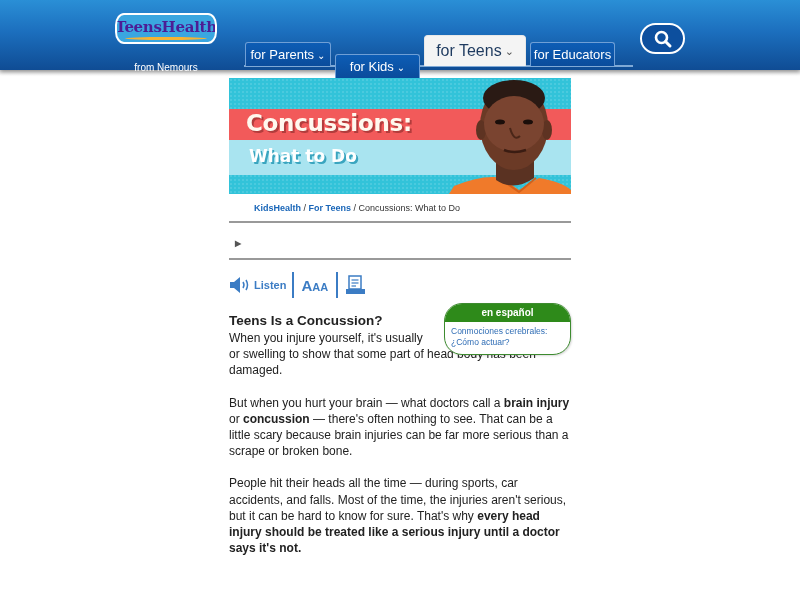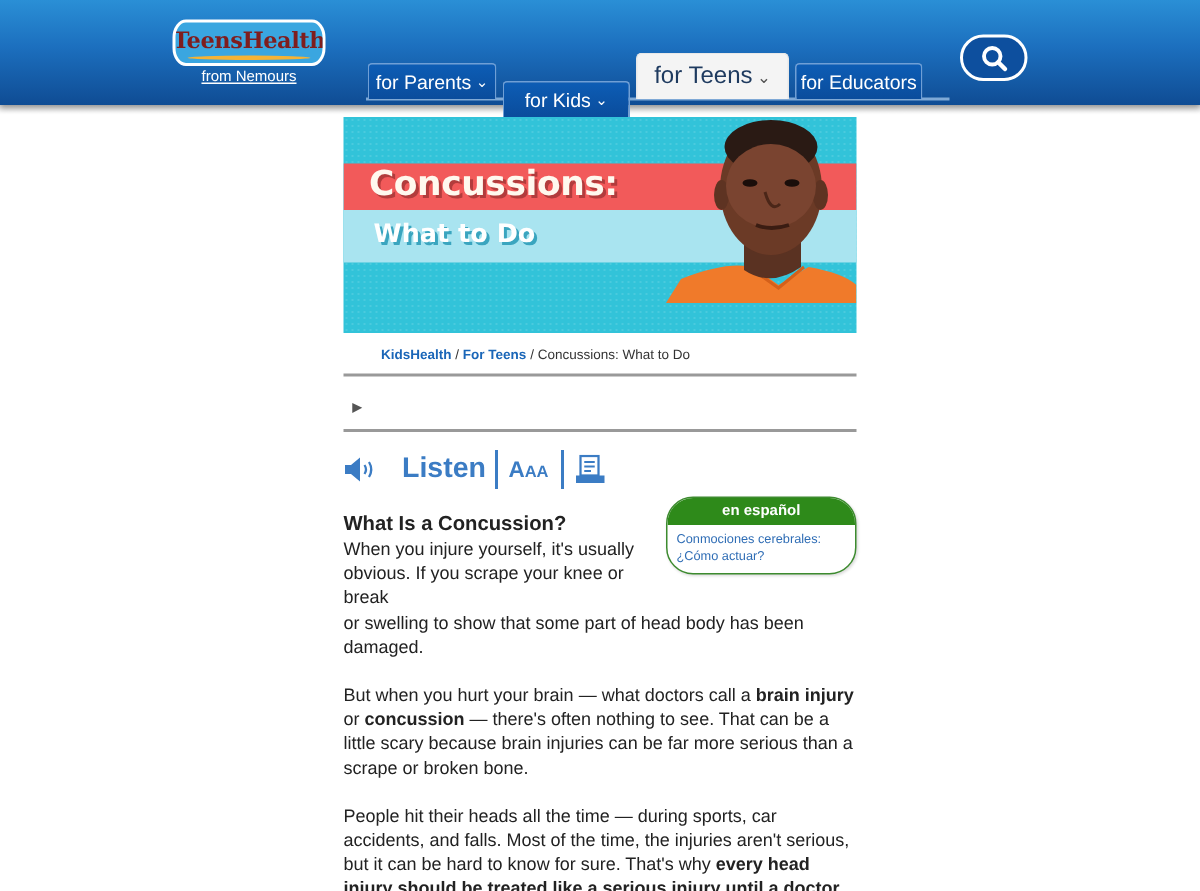--- a/index.html
+++ b/index.html
@@ -26,25 +26,25 @@
       background: #3aa6e0; border: 2px solid #ffffff; border-radius: 9px / 12px;
       display: flex; align-items: center; justify-content: center;
       overflow: hidden;
     }
     .logo-badge::after {
       content: ""; position: absolute; left: 8px; right: 8px; bottom: 2px; height: 3px;
       background: #f5b335; border-radius: 50%;
     }
     .logo-text {
       font-family: "DejaVu Serif", serif; font-weight: bold; font-size: 15px;
-      color: #7f1d1d; letter-spacing: -0.3px; margin-top: -3px;
+      color: #4c1d95; letter-spacing: -0.3px; margin-top: -3px;
     }
     .logo-sub {
-      position: absolute; left: 0; top: 33px; width: 102px; text-align: center;
-      font-size: 10px; color: #ffffff; text-decoration: underline;
+      position: absolute; left: 0; top: 49px; width: 102px; text-align: center;
+      font-size: 10px; color: #ffffff;
     }
     .tabs-baseline {
       position: absolute; left: 244px; top: 65px; width: 389px; height: 2px;
       background: #7fa9d6;
     }
     .tab {
       position: absolute; top: 42px; height: 24px;
       background: linear-gradient(to bottom, #0d5db5, #0a4c9c);
       border: 1px solid #6f9fd6; border-bottom: none;
       border-radius: 3px 3px 0 0;
@@ -63,21 +63,21 @@
     .search-btn {
       position: absolute; left: 640px; top: 23px; width: 45px; height: 31px;
       border: 2px solid #ffffff; border-radius: 16px;
       background: #0d4f9e; display: flex; align-items: center; justify-content: center;
       cursor: pointer;
     }
 
     
     .content { position: absolute; left: 229px; top: 78px; width: 342px; }
     .hero {
-      position: relative; width: 342px; height: 144px; overflow: hidden;
+      position: relative; width: 342px; height: 116px; overflow: hidden;
       background: #32c3d9;
       background-image: radial-gradient(rgba(255,255,255,0.12) 1px, transparent 1px);
       background-size: 4px 4px;
     }
     .hero-stripe-red {
       position: absolute; left: 0; top: 31px; width: 342px; height: 31px; background: #f25a5a;
     }
     .hero-stripe-light {
       position: absolute; left: 0; top: 62px; width: 342px; height: 35px; background: #a9e4f0;
     }
@@ -102,22 +102,22 @@
     .toc {
       margin-top: 7px; height: 26px; display: flex; align-items: center;
       font-size: 13px; font-weight: bold; color: #555; padding-left: 6px; gap: 5px;
       cursor: pointer;
     }
     .toc .tri { font-size: 8px; color: #555; }
     .tools {
       margin-top: 11px; height: 28px; display: flex; align-items: center; gap: 0;
     }
     .tool-listen {
-      display: flex; align-items: center; gap: 17px; color: #3b7cc4;
-      font-size: 19px; font-weight: bold; cursor: pointer; padding-right: 6px;
+      display: flex; align-items: center; gap: 3px; color: #3b7cc4;
+      font-size: 11px; font-weight: bold; cursor: pointer; padding-right: 6px;
     }
     .tool-sep { width: 2px; height: 26px; background: #3b7cc4; margin: 0 7px 0 0; }
     .tool-aaa { color: #3b7cc4; font-weight: bold; font-size: 15px; padding-right: 8px; cursor: pointer; }
     .tool-aaa small { font-size: 11px; }
     .tool-print { cursor: pointer; display: flex; align-items: center; }
 
     .article { position: relative; margin-top: 13px; font-size: 12px; line-height: 16.2px; color: #222; }
     .spanish-box {
       position: absolute; right: 0; top: -9px; width: 127px; height: 52px;
       border: 1px solid #3d8b2f; border-radius: 18px; overflow: hidden; background: #fff;
@@ -244,24 +244,23 @@
 
   <div class="article">
     <div class="spanish-box">
       <div class="spanish-head">en español</div>
       <a href="#" class="spanish-link">
         <span>Conmociones cerebrales:</span><br>
         <span>¿Cómo actuar?</span>
       </a>
     </div>
 
-    <div class="h2">What Is a Concussion?</div>
+    <div class="h2">Teens Is a Concussion?</div>
     <div class="p p1">
       <span class="narrow">When you injure yourself, it's usually</span>
-      <span class="narrow">obvious. If you scrape your knee or break</span>
       <span style="display:block;">or swelling to show that some part of head body has been damaged.</span>
     </div>
 
     <div class="p">
       <span>But when you hurt your brain — what doctors call a </span><b>brain injury</b><span> or </span><b>concussion</b><span> — there's often nothing to see. That can be a little scary because brain injuries can be far more serious than a scrape or broken bone.</span>
     </div>
 
     <div class="p">
       <span>People hit their heads all the time — during sports, car accidents, and falls. Most of the time, the injuries aren't serious, but it can be hard to know for sure. That's why </span><b>every head injury should be treated like a serious injury until a doctor says it's not.</b>
     </div>

